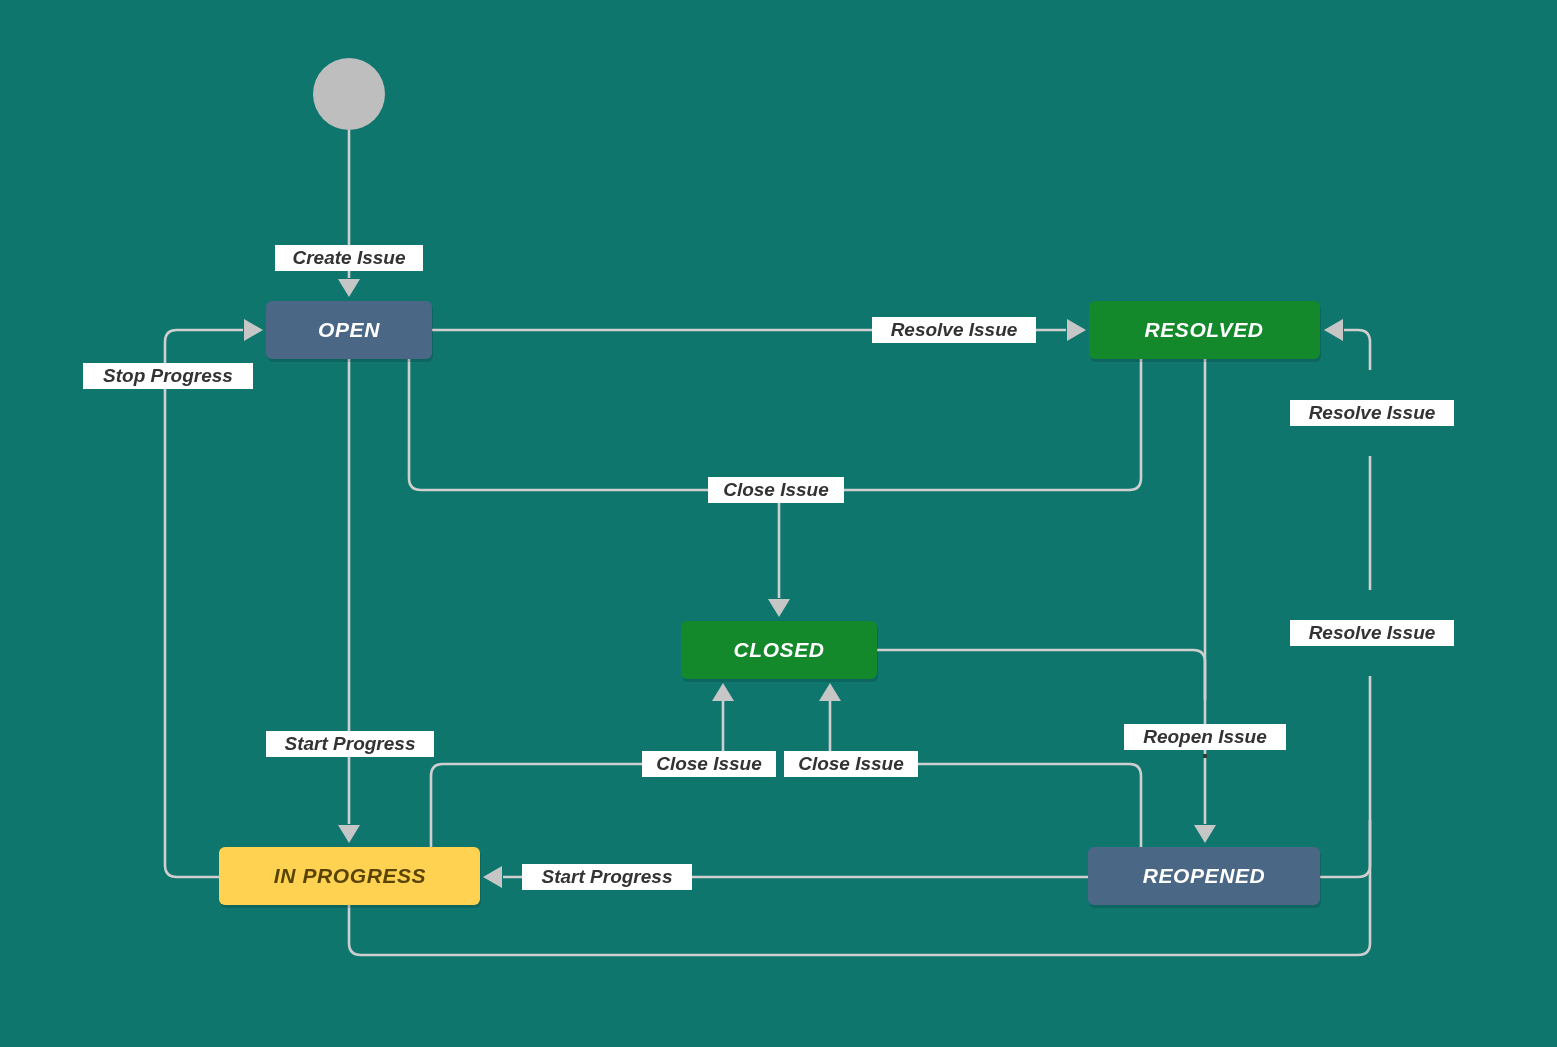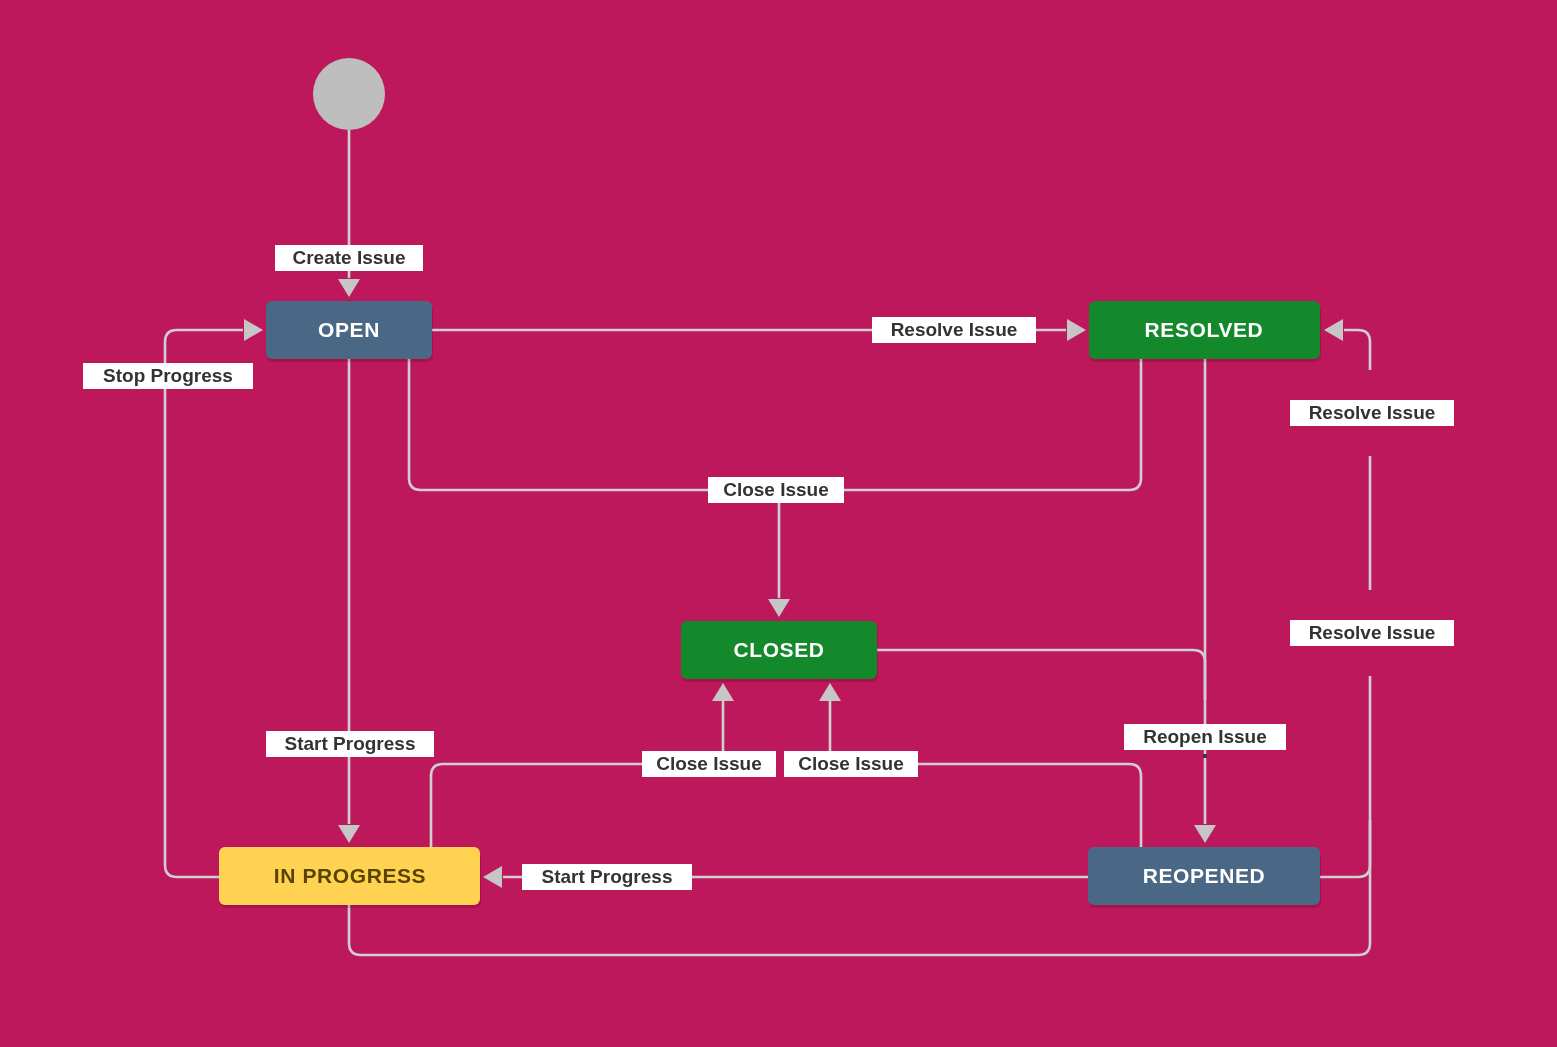--- a/index.html
+++ b/index.html
@@ -10,21 +10,22 @@
   body {
     width: 1557px;
     height: 1047px;
     font-family: "Liberation Sans", sans-serif;
     overflow: hidden;
   }
   #canvas {
     position: relative;
     width: 1557px;
     height: 1047px;
-    background: #be185d;
+    background: #0f766e;
+    font-style: italic;
   }
   svg#diagram {
     position: absolute;
     left: 0;
     top: 0;
     width: 1557px;
     height: 1047px;
   }
   .edge-path {
     fill: none;

